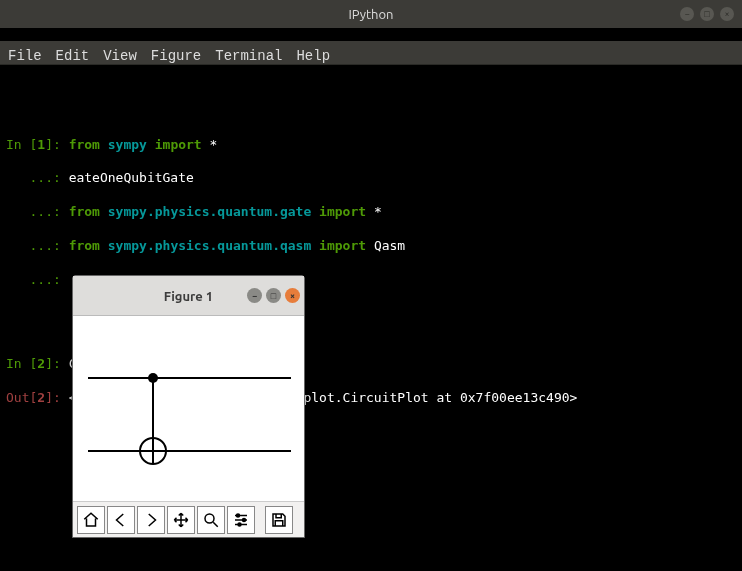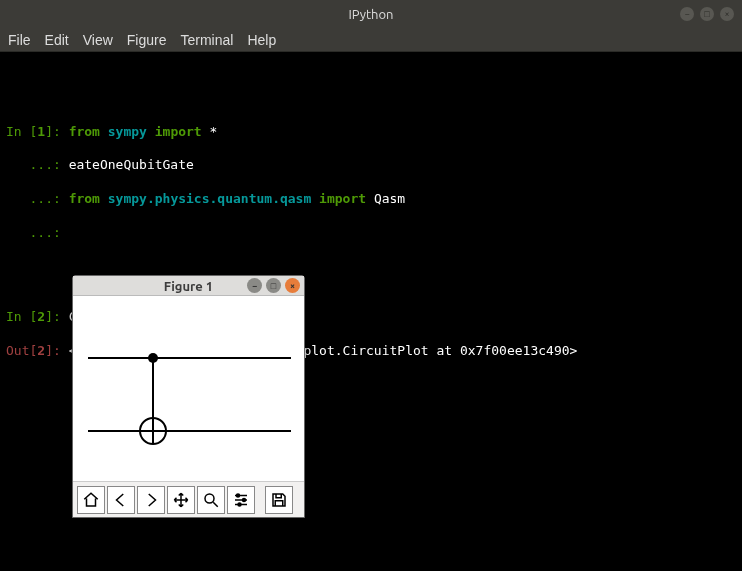--- a/index.html
+++ b/index.html
@@ -38,27 +38,28 @@
   display: flex;
   align-items: center;
   justify-content: center;
   font-size: 9px;
   color: #2a2a26;
 }
 .menubar {
   height: 24px;
   background: #3c3b37;
   display: flex;
-  align-items: center;
+  align-items: flex-end;
   gap: 14px;
   padding: 0 8px;
-  font-family: Liberation Sans, sans-serif;
+  font-family: Liberation Mono, monospace;
   font-size: 14px;
   color: #ddd;
   border-bottom: 1px solid #2a2a26;
+  margin-top: 13px;
 }
 .menubar span { cursor: default; }
 .terminal {
   padding: 4px 6px;
   white-space: pre;
   line-height: 1.3;
 }
 .t-white { color: #fff; }
 .t-green { color: #4e9a06; }
 .t-cyan  { color: #06989a; }
@@ -71,21 +72,21 @@
   left: 72px;
   top: 275px;
   width: 233px;
   background: #f2f1f0;
   border: 1px solid #666;
   border-radius: 4px 4px 0 0;
   box-shadow: 0 2px 8px rgba(0,0,0,.5);
   font-family: "Ubuntu", sans-serif;
 }
 .figure-titlebar {
-  height: 20px;
+  height: 40px;
   background: #dedddb;
   display: flex;
   align-items: center;
   justify-content: center;
   position: relative;
   font-size: 13px;
   font-weight: bold;
   color: #3c3c3c;
   border-bottom: 1px solid #bbb;
 }
@@ -146,20 +147,21 @@
   <span>Figure</span>
   <span>Terminal</span>
   <span>Help</span>
 </div>
 
 <div class="terminal">
 <div>&nbsp;</div>
 
 <div><span class="t-green"><span>In</span> [<span class="t-bold">1</span>]:</span> <span class="t-green t-bold">from</span> <span class="t-cyan t-bold">sympy</span> <span class="t-green t-bold">import</span> <span class="t-white">*</span></div>
 <div><span class="t-green">   <span>...:</span></span> <span class="t-white">eateOneQubitGate</span></div>
+<div><span class="t-green">   <span>...:</span></span> <span class="t-green t-bold">from</span> <span class="t-cyan t-bold">sympy.physics.quantum.gate</span> <span class="t-green t-bold">import</span> <span class="t-white">*</span></div>
 <div><span class="t-green">   <span>...:</span></span> <span class="t-green t-bold">from</span> <span class="t-cyan t-bold">sympy.physics.quantum.qasm</span> <span class="t-green t-bold">import</span> <span class="t-white">Qasm</span></div>
 <div><span class="t-green">   <span>...:</span></span></div>
 <div>&nbsp;</div>
 
 <div><span class="t-green"><span>In</span> [<span class="t-bold">2</span>]:</span> <span class="t-white">CircuitPlot(CNOT(</span><span class="t-cyan">1</span><span class="t-white">,</span><span class="t-cyan">0</span><span class="t-white">),</span><span class="t-cyan">2</span><span class="t-white">)</span></div>
 <div><span class="t-red"><span>Out</span>[<span class="t-bold">2</span>]:</span> <span class="t-white">&lt;sympy.physics.quantum.circuitplot.CircuitPlot at 0x7f00ee13c490&gt;</span></div>
 <div>&nbsp;</div>
 
 </div>
 

